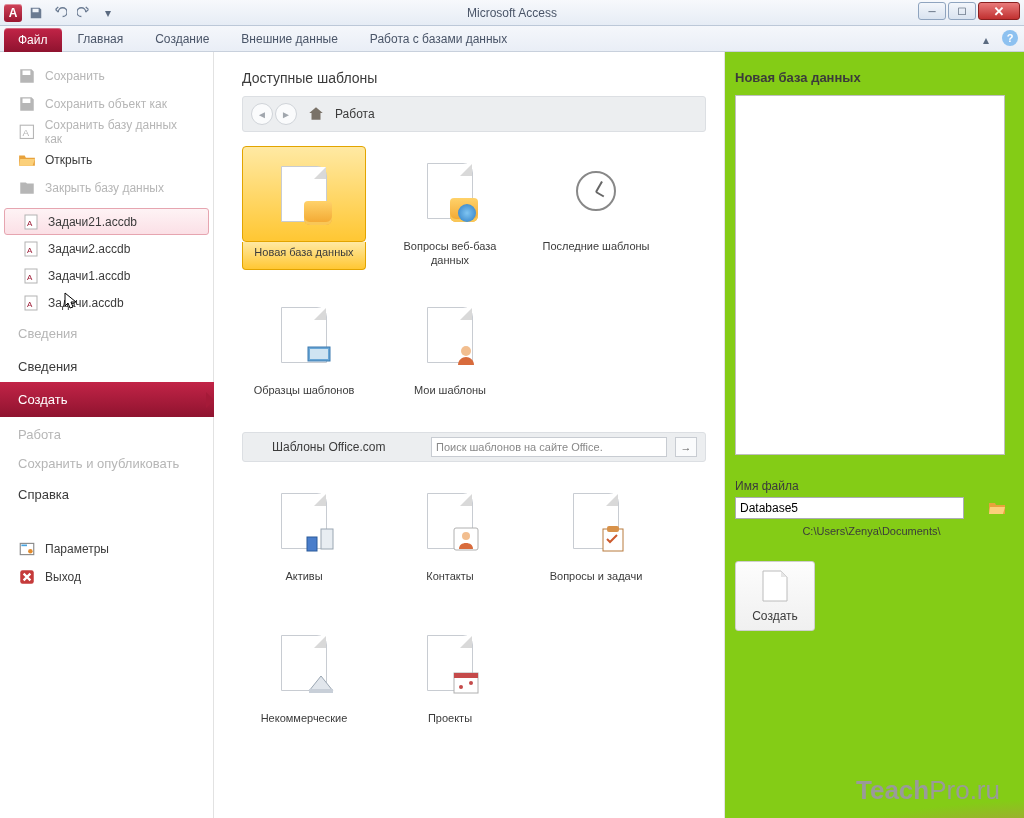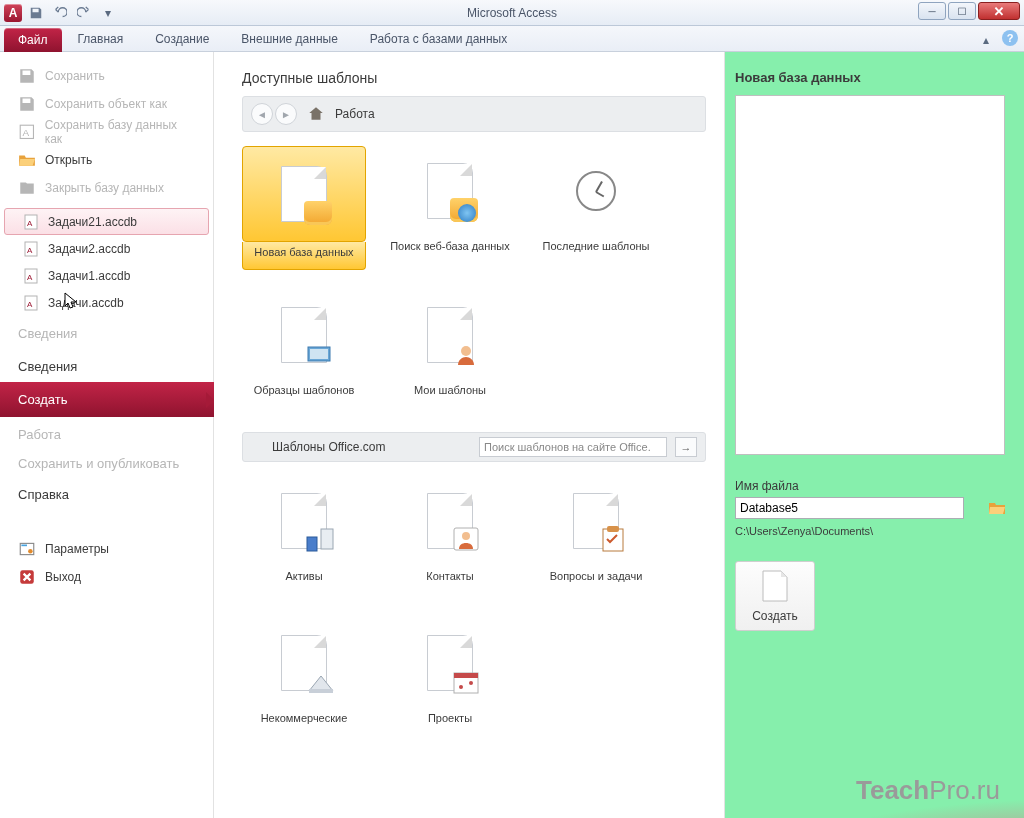--- a/index.html
+++ b/index.html
@@ -17,21 +17,21 @@
 .win-close { width: 42px; background: linear-gradient(#e97a7a,#c03030); border-color: #8a1f1f; color: #fff; font-size: 13px; font-weight: bold; }
 
 
 .ribbon-bar { height: 26px; background: linear-gradient(#f5f7fb,#e9eef6); border-bottom: 1px solid #c8d0dc; display: flex; align-items: stretch; padding-left: 4px; position: relative; }
 .file-tab { background: linear-gradient(#c22447,#8f132f); color: #fff; padding: 0 14px; display: flex; align-items: center; font-size: 12px; border-top-left-radius: 4px; border-top-right-radius: 4px; margin-top: 2px; height: 24px; box-shadow: 0 1px 0 rgba(255,255,255,.3) inset; }
 .ribbon-tab { color: #4a5568; padding: 10px 16px; display: flex; align-items: center; font-size: 12px; cursor: pointer; }
 .ribbon-right { position: absolute; right: 6px; top: 4px; display: flex; gap: 6px; }
 .help-icon { width: 16px; height: 16px; border-radius: 50%; background: #8dc1f0; color: #fff; font-size: 11px; font-weight: bold; display: flex; align-items: center; justify-content: center; }
 
 
-.workspace { position: absolute; top: 52px; bottom: 0; left: 0; right: 0; display: flex; background: #86efac; }
+.workspace { position: absolute; top: 52px; bottom: 0; left: 0; right: 0; display: flex; background: #84cc16; }
 
 
 .left-menu { width: 214px; background: #fff; border-right: 1px solid #e2e2e2; padding-top: 10px; }
 .lm-item { display: flex; align-items: center; gap: 9px; height: 28px; padding: 0 18px; font-size: 12px; color: #3b3b3b; cursor: pointer; }
 .lm-item.disabled { color: #b6b6b6; }
 .lm-item .icn { width: 18px; height: 18px; display: flex; align-items: center; justify-content: center; color: #b6b6b6; }
 .lm-item.active .icn, .lm-item:not(.disabled) .icn { color: #8a8a8a; }
 .lm-item.open .icn { color: #e8a23c; }
 .lm-recent { display: flex; align-items: center; gap: 9px; height: 27px; padding: 0 14px 0 18px; font-size: 12px; color: #3b3b3b; cursor: pointer; border: 1px solid transparent; margin: 0 4px; border-radius: 3px; }
 .lm-recent.selected { border-color: #e6a5b0; background: linear-gradient(#fef3f5,#fbe0e6); }
@@ -51,32 +51,32 @@
 .crumb-text { font-size: 12px; color: #3b3b3b; }
 .tpl-grid { display: flex; flex-wrap: wrap; gap: 12px 22px; margin-bottom: 20px; }
 .tpl { width: 124px; display: flex; flex-direction: column; align-items: center; cursor: pointer; }
 .tpl-thumb { width: 110px; height: 90px; display: flex; align-items: center; justify-content: center; }
 .tpl.selected .tpl-thumb { background: linear-gradient(#ffe9a3,#ffc733); border: 1px solid #e2a400; border-radius: 4px; width: 124px; height: 96px; }
 .tpl-lbl { font-size: 11px; color: #3b3b3b; text-align: center; margin-top: 4px; line-height: 1.25; min-height: 28px; }
 .tpl.selected .tpl-lbl { background: linear-gradient(#ffe9a3,#ffc733); width: 124px; padding: 4px 2px; margin-top: 0; border: 1px solid #e2a400; border-top: none; border-bottom-left-radius: 4px; border-bottom-right-radius: 4px; }
 .office-bar { height: 30px; background: #eceef0; border: 1px solid #dcdfe3; border-radius: 3px; display: flex; align-items: center; padding: 0 8px; gap: 8px; margin-bottom: 14px; }
 .office-bar .ob-label { font-size: 12px; color: #3b3b3b; flex: 0 0 auto; margin-left: 21px; }
 .office-bar .spacer { flex: 1; }
-.search-box { width: 188px; height: 20px; border: 1px solid #c8ccd2; background: #fff; font-size: 11px; color: #888; padding: 0 4px; display: flex; align-items: center; }
+.search-box { width: 236px; height: 20px; border: 1px solid #c8ccd2; background: #fff; font-size: 11px; color: #888; padding: 0 4px; display: flex; align-items: center; }
 .go-btn { width: 22px; height: 20px; border: 1px solid #c8ccd2; background: #fafbfc; display: flex; align-items: center; justify-content: center; font-size: 11px; color: #555; }
 
 
 .right { width: 300px; padding: 18px 16px 18px 10px; border-left: 1px solid #e2e2e2; }
 .r-title { font-size: 13px; color: #3b3b3b; font-weight: 600; margin-bottom: 10px; }
 .preview-box { width: 270px; height: 360px; border: 1px solid #bfbfbf; background: #fff; }
 .f-label { font-size: 12px; color: #3b3b3b; margin-top: 24px; }
 .f-row { display: flex; align-items: center; gap: 22px; margin-top: 4px; }
 .f-input { flex: 1; height: 22px; border: 1px solid #abadb3; font-size: 12px; padding: 0 4px; }
 .browse-btn { width: 22px; height: 22px; display: flex; align-items: center; justify-content: center; color: #e8a23c; }
-.path-text { font-size: 11px; color: #3b3b3b; margin-top: 6px; }
+.path-text { font-size: 11px; color: #3b3b3b; margin-top: 6px; text-align: center; }
 .create-btn { margin-top: 24px; width: 80px; height: 70px; border: 1px solid #cfcfcf; border-radius: 3px; background: linear-gradient(#fdfdfd,#f0f0f0); display: flex; flex-direction: column; align-items: center; justify-content: center; gap: 6px; font-size: 12px; color: #3b3b3b; cursor: pointer; }
 .create-btn .doc-icn { width: 28px; height: 34px; }
 
 .brand { position: absolute; right: 24px; bottom: 12px; font-size: 26px; color: #9a9a9a; font-weight: 300; }
 .brand b { font-weight: 600; }
 
 
 .page-icn { width: 46px; height: 56px; background: #fff; border: 1px solid #c8ccd2; border-top-right-radius: 10px; position: relative; }
 .page-icn::before { content: ""; position: absolute; top: 0; right: 0; width: 12px; height: 12px; background: linear-gradient(135deg,#fff 49%,#d9d9d9 51%); }
 .cyl { width: 28px; height: 24px; background: linear-gradient(#ffd26a,#f2a52d); border-radius: 4px 4px 6px 6px; position: absolute; bottom: -4px; right: -6px; box-shadow: 0 -3px 0 0 #f9c757 inset; }
@@ -258,21 +258,21 @@
           </div>
         <div class="tpl-lbl">Новая база данных</div>
       </div>
       <div class="tpl">
         <div class="tpl-thumb">
             <div class="page-icn">
               <div class="cyl"></div>
               <div class="globe"></div>
             </div>
           </div>
-        <div class="tpl-lbl">Поиск веб-база данных</div>
+        <div class="tpl-lbl">Вопросы веб-база данных</div>
       </div>
       <div class="tpl">
         <div class="tpl-thumb">
             <div class="clock"></div>
           </div>
         <div class="tpl-lbl">Последние шаблоны</div>
       </div>
     </div>
 
     <div class="tpl-grid">

